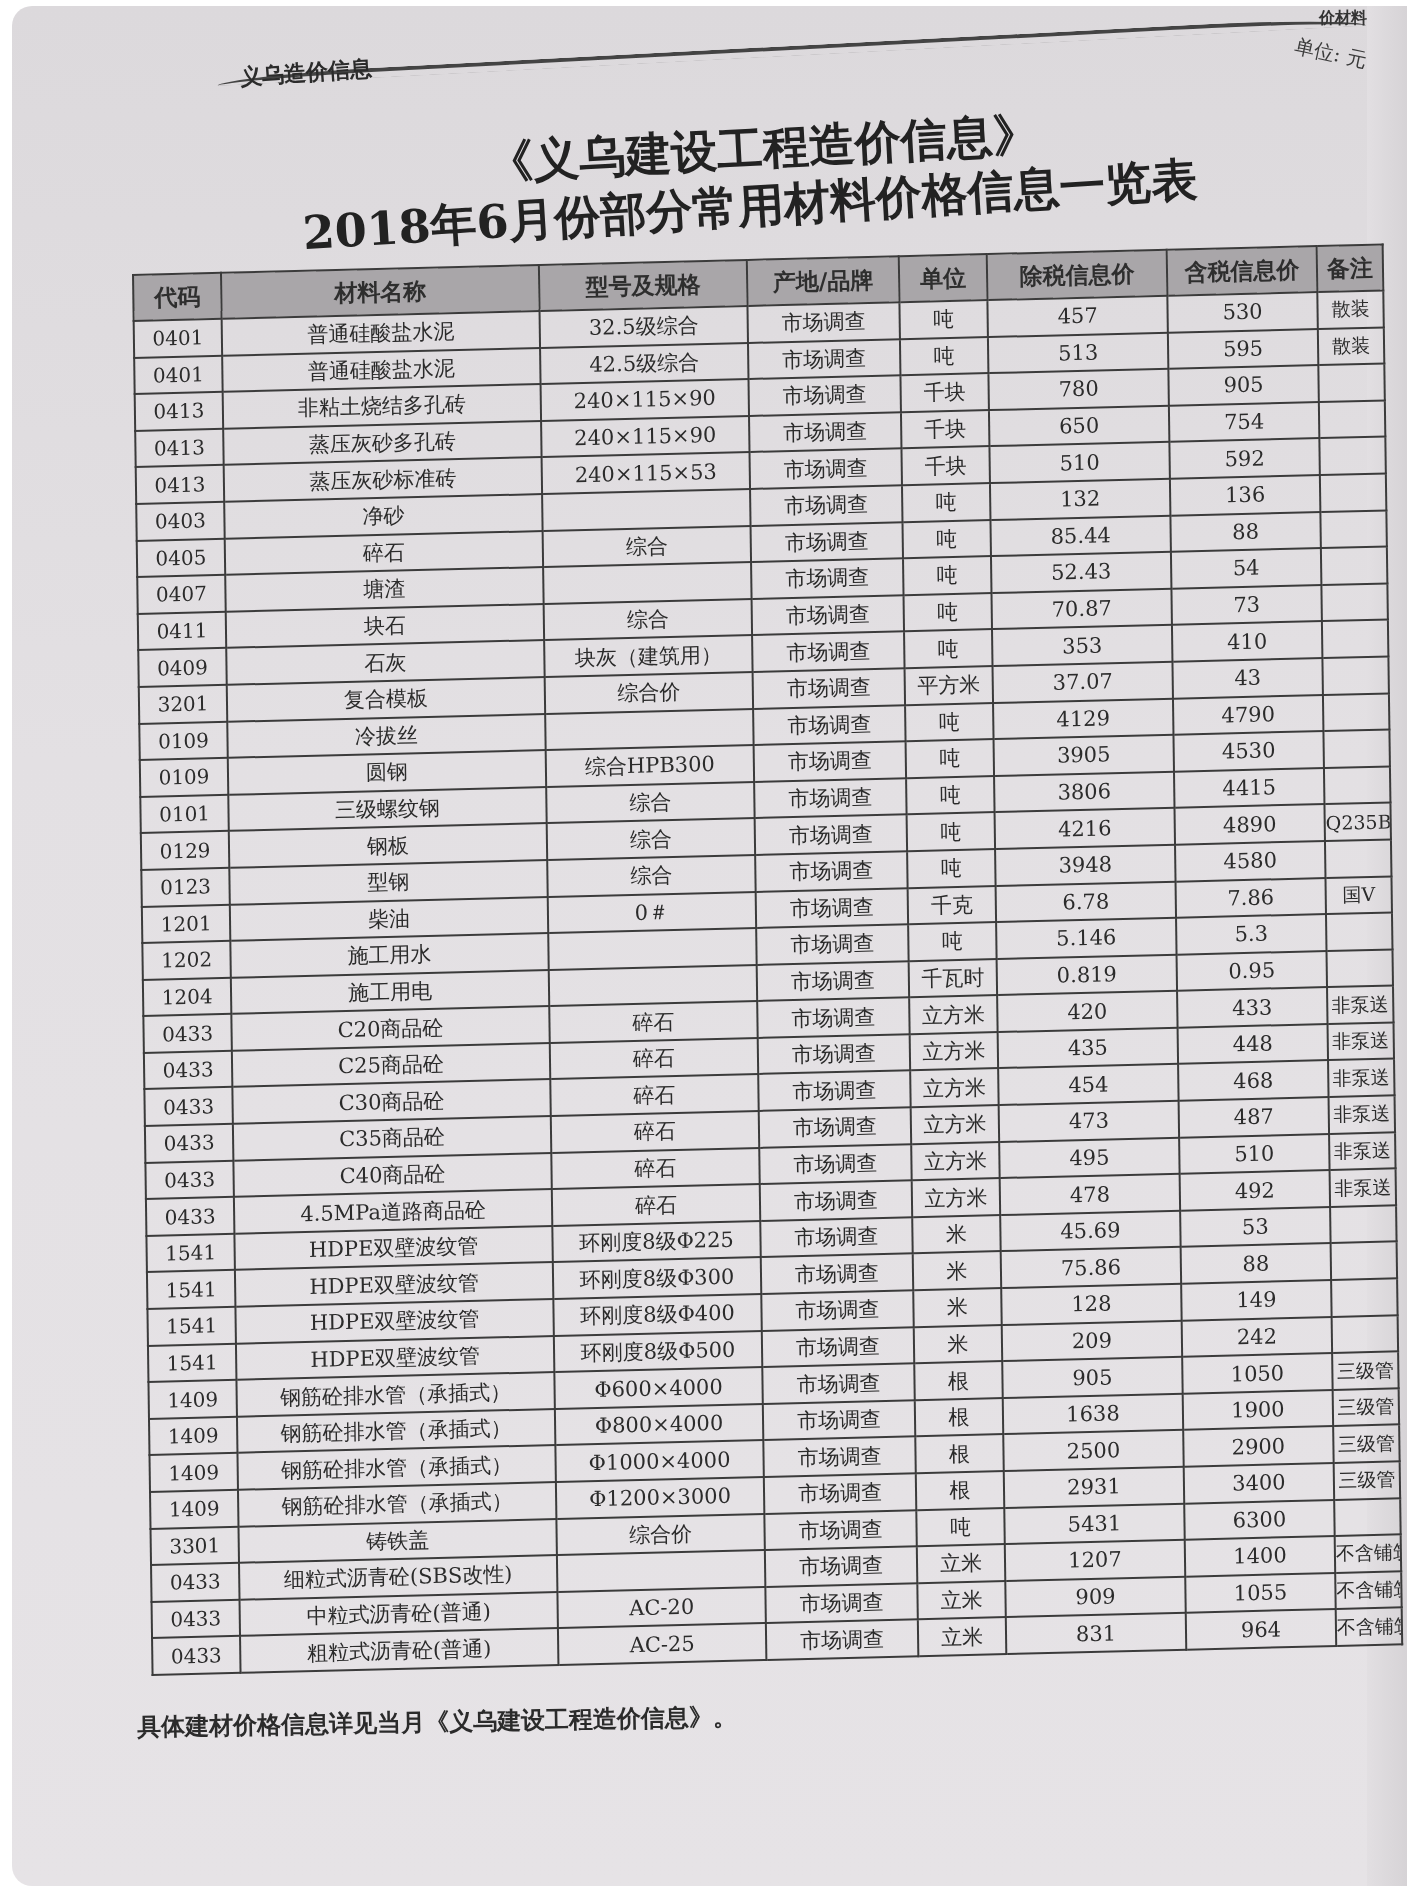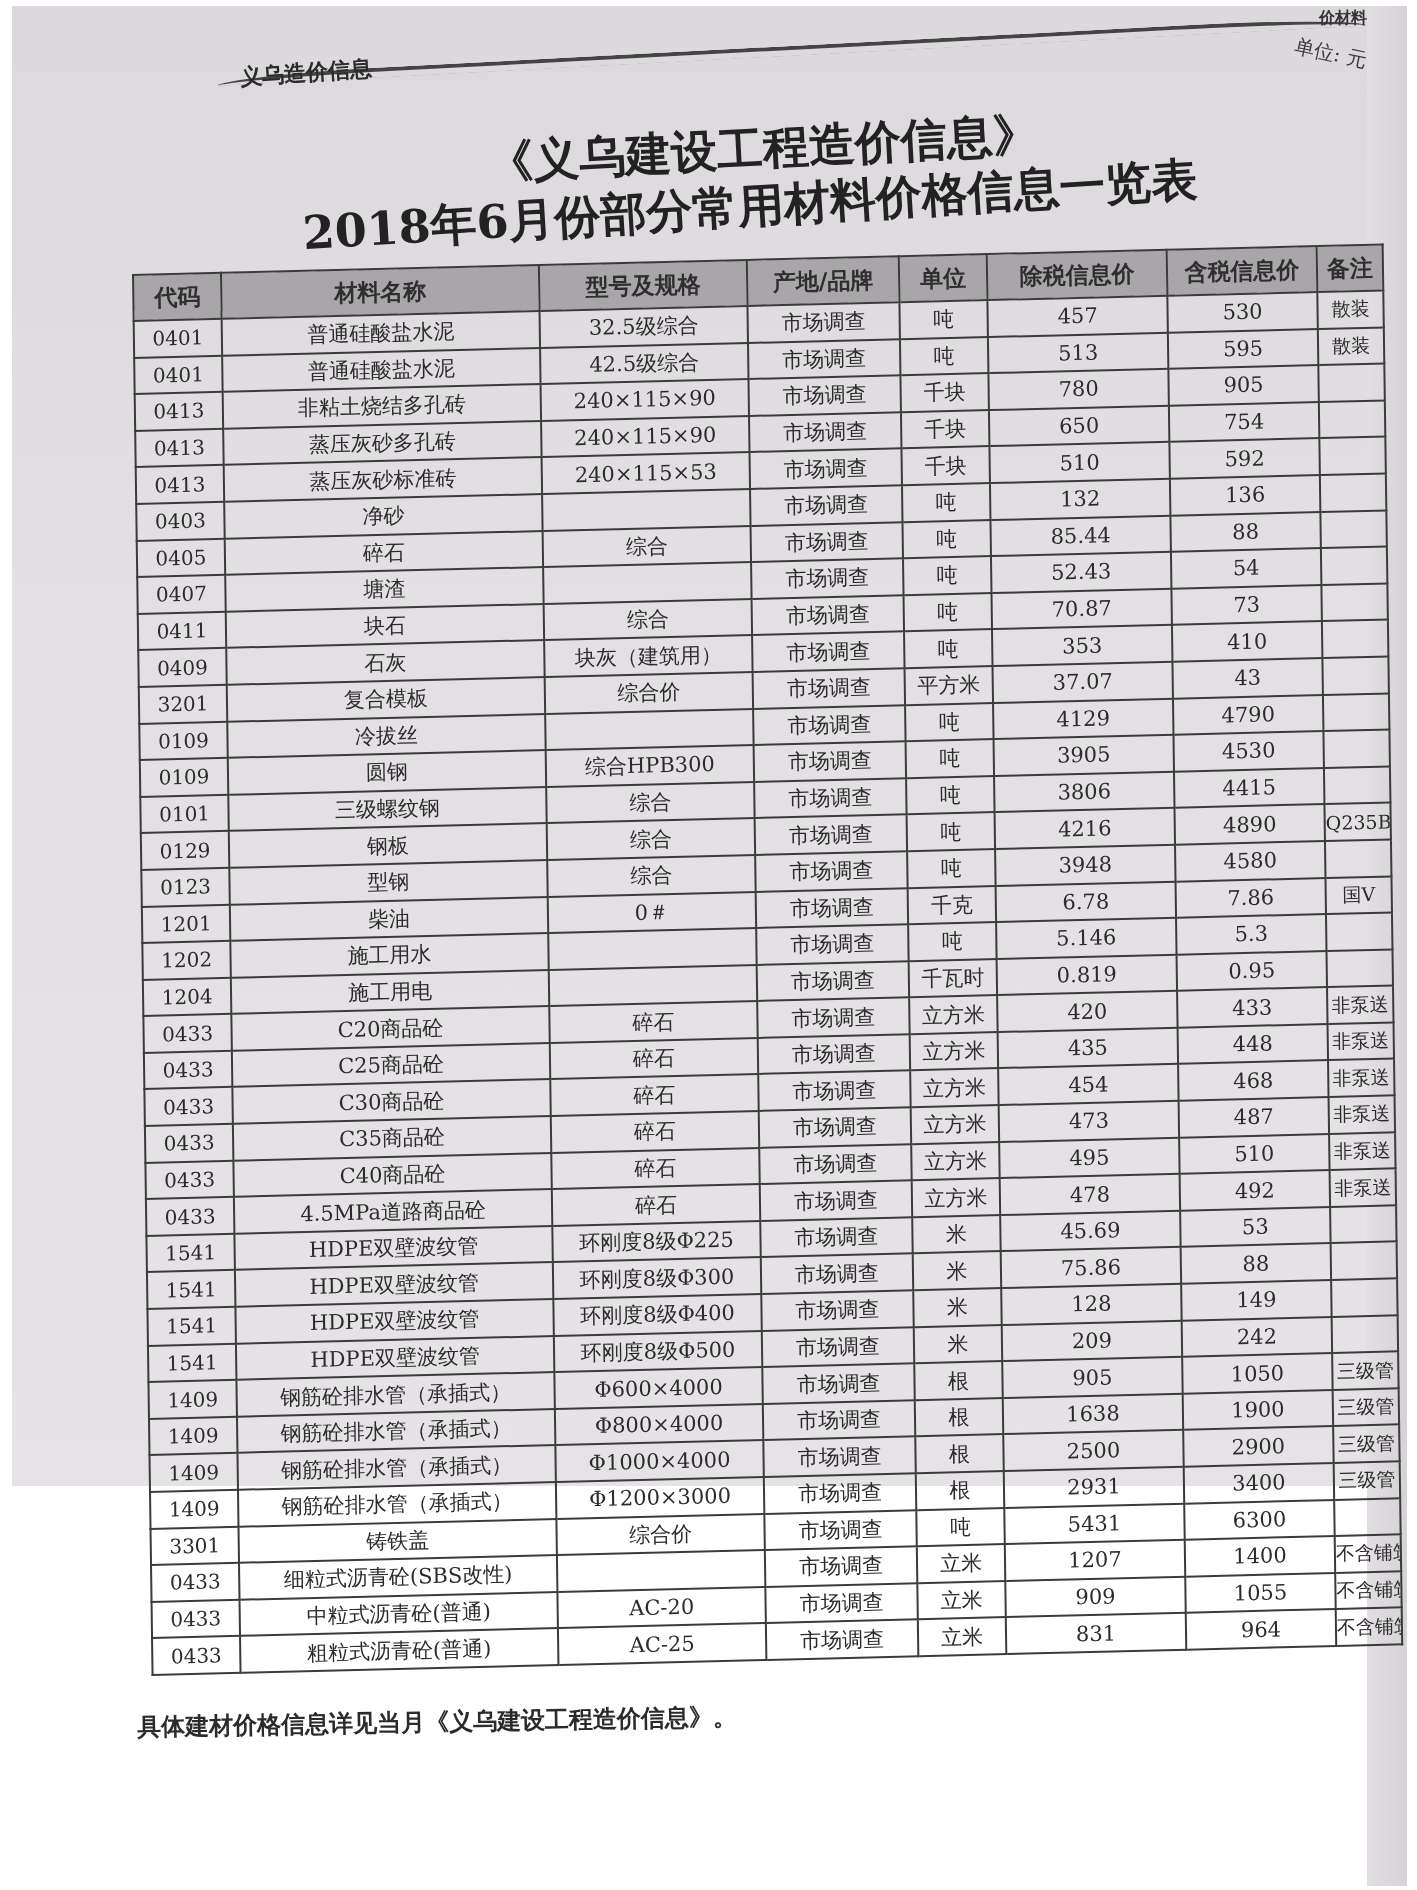--- a/index.html
+++ b/index.html
@@ -4,22 +4,23 @@
 <style>
   html, body { margin: 0; padding: 0; }
   body {
     width: 1417px; height: 1890px; overflow: hidden;
     background: #ffffff;
     font-family: "DejaVu Serif", "Liberation Serif", serif;
     color: #2b2b2b;
     position: relative;
   }
   .page {
-    position: absolute; left: 12px; top: 6px; width: 1395px; height: 1480px;
+    position: absolute; left: 12px; top: 6px; width: 1395px; height: 1880px;
     background: linear-gradient(180deg, #dcd9dc 0%, #e3e0e3 40%, #e6e3e6 100%);
+    border-radius: 20px;
   }
   .page-edge {
     position: absolute; right: 0; top: 0; width: 40px; height: 1880px;
     background: linear-gradient(90deg, #e2dfe2 0%, #d6d3d6 100%);
   }
   .header-rule {
     position: absolute; left: 205px; top: 70px; width: 1150px; height: 6px;
     border-top: 4px solid #444; border-radius: 50% 50% 0 0 / 30px 30px 0 0;
     transform: rotate(-3deg); transform-origin: left top;
   }

